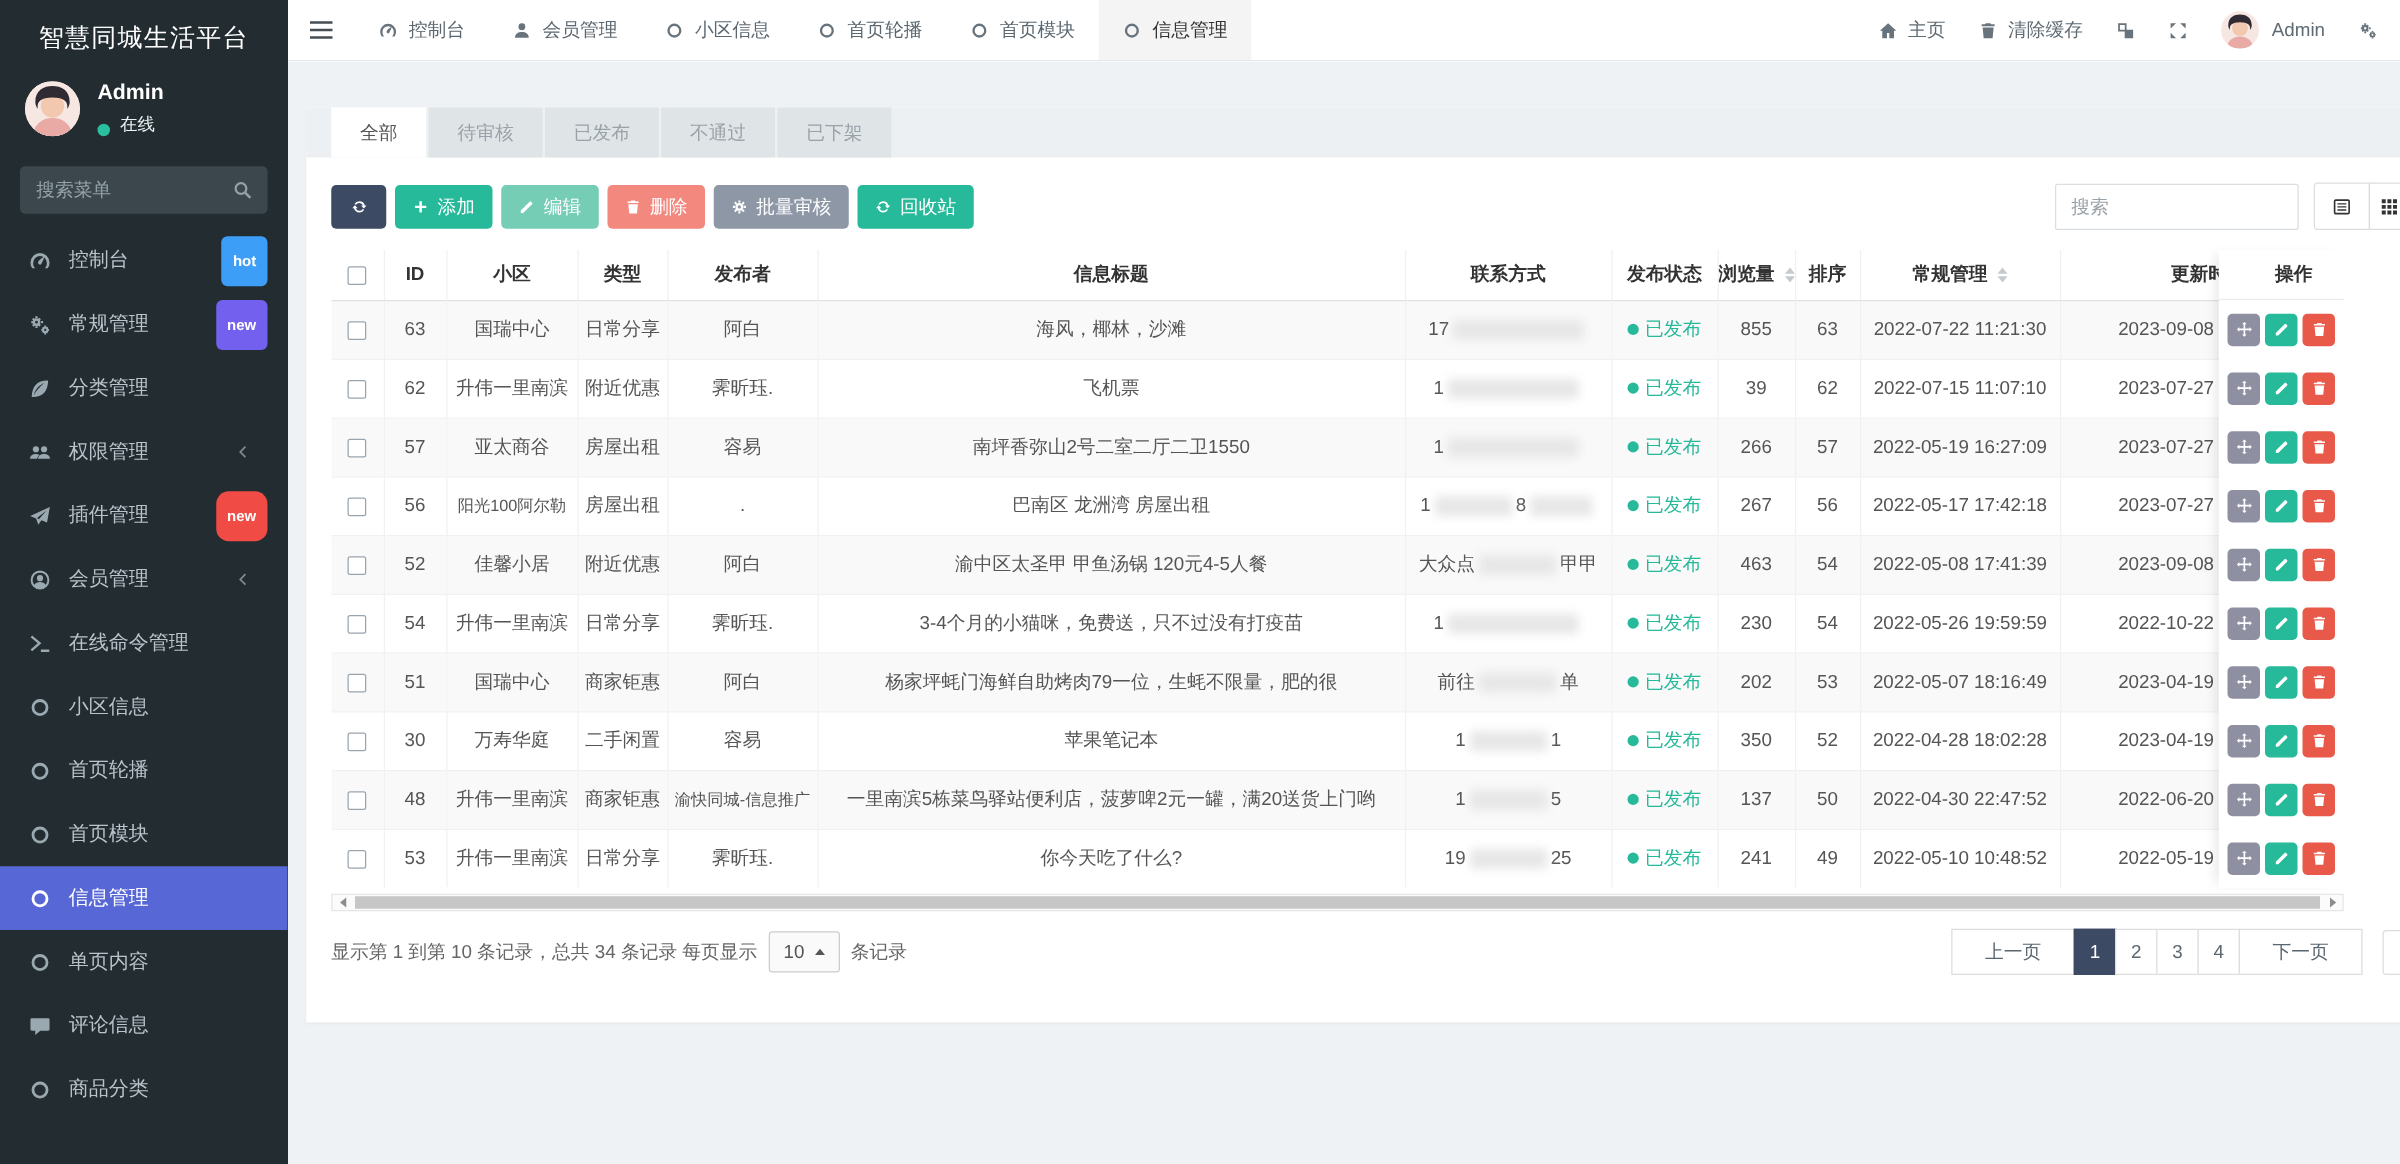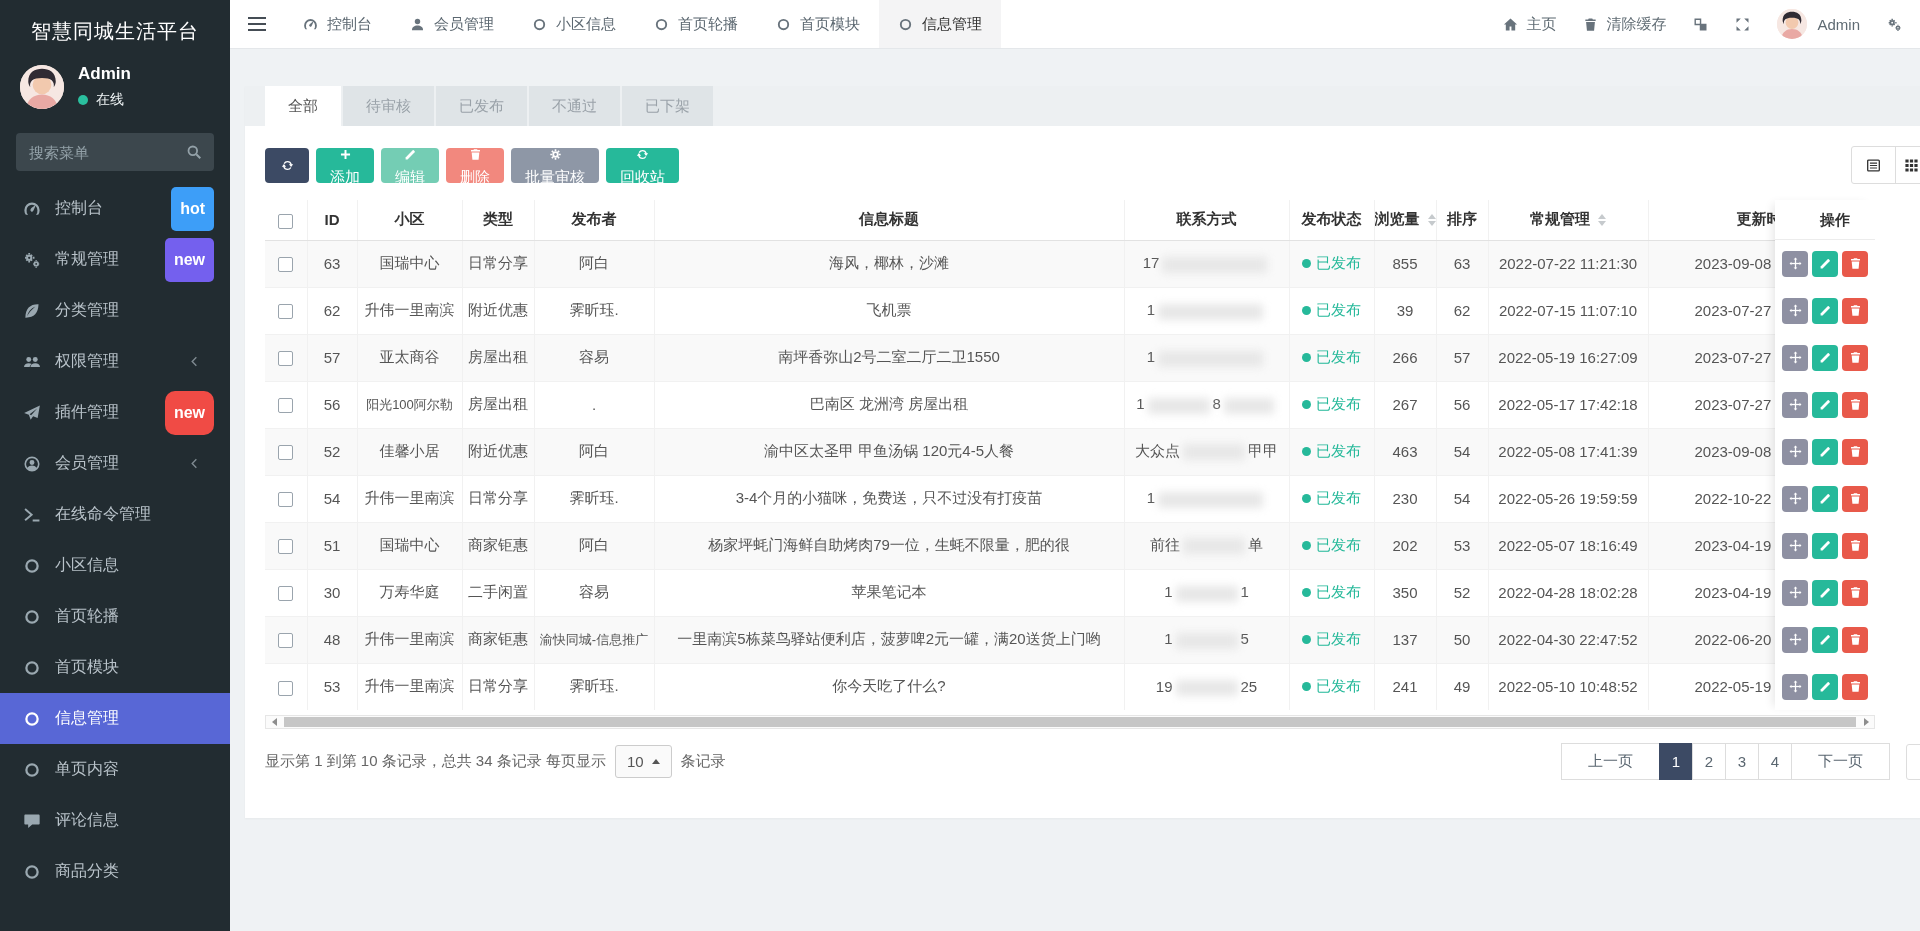--- a/index.html
+++ b/index.html
@@ -7,33 +7,33 @@
     font-family:"Liberation Sans","DejaVu Sans",sans-serif; background:#eff2f4; }
   .ic { width:16px; height:16px; fill:currentColor; flex:none; }
 
   
   .sidebar { position:fixed; left:0; top:0; width:230px; height:931px; background:#222c31; color:#b9c3ca; z-index:5;}
   .side-title { height:60px; line-height:62px; text-align:center; color:#fff; font-size:20px; letter-spacing:1px; white-space:nowrap;}
   .user-panel { display:flex; align-items:center; gap:14px; padding:4px 18px 10px 20px;}
   .avatar { width:44px; height:44px; border-radius:50%; overflow:hidden; flex:none; background:#f6e7e2;}
   .avatar svg { width:100%; height:100%; display:block;}
   .user-name { color:#fff; font-weight:bold; font-size:17px; margin-bottom:7px;}
-  .user-status { font-size:14px; color:#eef3f4; display:flex; align-items:center; gap:8px;}
+  .user-status { font-size:14px; color:#eef3f4; display:flex; align-items:flex-end; gap:8px;}
   .dot { width:10px; height:10px; border-radius:50%; background:#2abf9e; display:inline-block;}
   .side-search { margin:14px 16px 4px; position:relative;}
   .side-search input { width:100%; height:38px; background:#3c474d; border:none; border-radius:4px;
      color:#cfd8dd; padding:0 36px 0 13px; font-size:15px; outline:none;}
   .side-search input::placeholder { color:#93a1a8;}
   .side-search .ic { position:absolute; right:12px; top:11px; color:#93a1a8;}
   .side-menu { margin-top:12px;}
   .side-item { height:51px; display:flex; align-items:center; padding:0 16px 0 23px; font-size:16px; cursor:pointer; color:#b9c3ca;}
   .side-item .ic { width:18px; height:18px; margin-right:14px; color:#9aa8b0;}
   .side-item.active { background:#5867d6; color:#fff;}
   .side-item.active .ic { color:#fff;}
-  .badge { margin-left:auto; font-size:16px; font-weight:bold; color:#fff; padding:14px 9px; border-radius:5px; line-height:1;text-align:center;}
+  .badge { margin-left:auto; font-size:12px; font-weight:bold; color:#fff; padding:14px 9px; border-radius:5px; line-height:1;text-align:center;}
   .badge.pill { border-radius:10px;}
   .side-item .arrow { margin-left:auto; width:13px; height:13px; color:#7f8a91;}
 
   
   .navbar { position:fixed; left:230px; top:0; right:0; height:49px; background:#fff;
     border-bottom:1px solid #e4e7ea; display:flex; align-items:stretch; z-index:4;}
   .burger { width:54px; display:flex; align-items:center; justify-content:center; cursor:pointer;}
   .bars { width:18px; height:2px; background:#454d55; position:relative;}
   .bars:before,.bars:after { content:""; position:absolute; left:0; width:18px; height:2px; background:#454d55;}
   .bars:before { top:-6px;} .bars:after { top:6px;}
@@ -51,21 +51,21 @@
   .main { position:absolute; left:230px; top:49px; right:0; bottom:0; background:#eff2f4;}
   .card { position:absolute; left:15px; top:37px; width:1813px; background:#fff; box-shadow:0 1px 2px rgba(0,0,0,.04); padding-bottom:18px;}
   .tabs-strip { height:40px; background:#edf0f2; display:flex; padding-left:20px;}
   .f-tab { padding:0 23px; display:flex; align-items:center; font-size:15px; color:#9aa2a9;
     background:#dfe4e7; margin-right:2px; cursor:pointer;}
   .f-tab.active { background:#fff; color:#555;}
   .card-body { padding:20px;}
 
   .toolbar { display:flex; align-items:center; margin-bottom:16px;}
   .tb-btn { height:35px; border:none; border-radius:4px; color:#fff; font-size:15px; padding:0 14px;
-    margin-right:7px; display:inline-flex; align-items:center; gap:7px; cursor:pointer; font-family:inherit;flex-direction:column;}
+    margin-right:7px; display:inline-flex; align-items:center; gap:7px; cursor:pointer; font-family:inherit;}
   .tb-btn .ic { width:13px; height:13px;}
   .tb-dark { background:#3c4a64; width:44px; justify-content:center; padding:0;}
   .tb-green { background:#26b99a;}
   .tb-green-light { background:#74cdb4;}
   .tb-red-light { background:#f2887e;}
   .tb-gray { background:#8e97a6;}
   .tb-right { margin-left:auto; display:flex; align-items:center;}
   .tb-search { width:195px; height:37px; border:1px solid #d9dee2; border-radius:2px; padding:0 12px;
     font-size:15px; color:#555; outline:none; font-family:inherit;}
   .tb-search::placeholder { color:#9aa2a9;}
@@ -485,20 +485,21 @@
               <span>批量审核</span>
             </button>
             <button class="tb-btn tb-green">
               <svg viewBox="0 0 16 16" class="ic">
                 <use href="#i-refresh"></use>
               </svg>
               <span>回收站</span>
             </button>
           </span>
         <span class="tb-right">
+          <input class="tb-search" placeholder="搜索" style="">
           <span class="vgroup">
             <button class="vbtn">
                 <svg class="ic" viewBox="0 0 16 16">
                   <use href="#i-list"></use>
                 </svg>
               </button>
             <button class="vbtn">
                 <svg class="ic" viewBox="0 0 16 16">
                   <use href="#i-grid"></use>
                 </svg>

